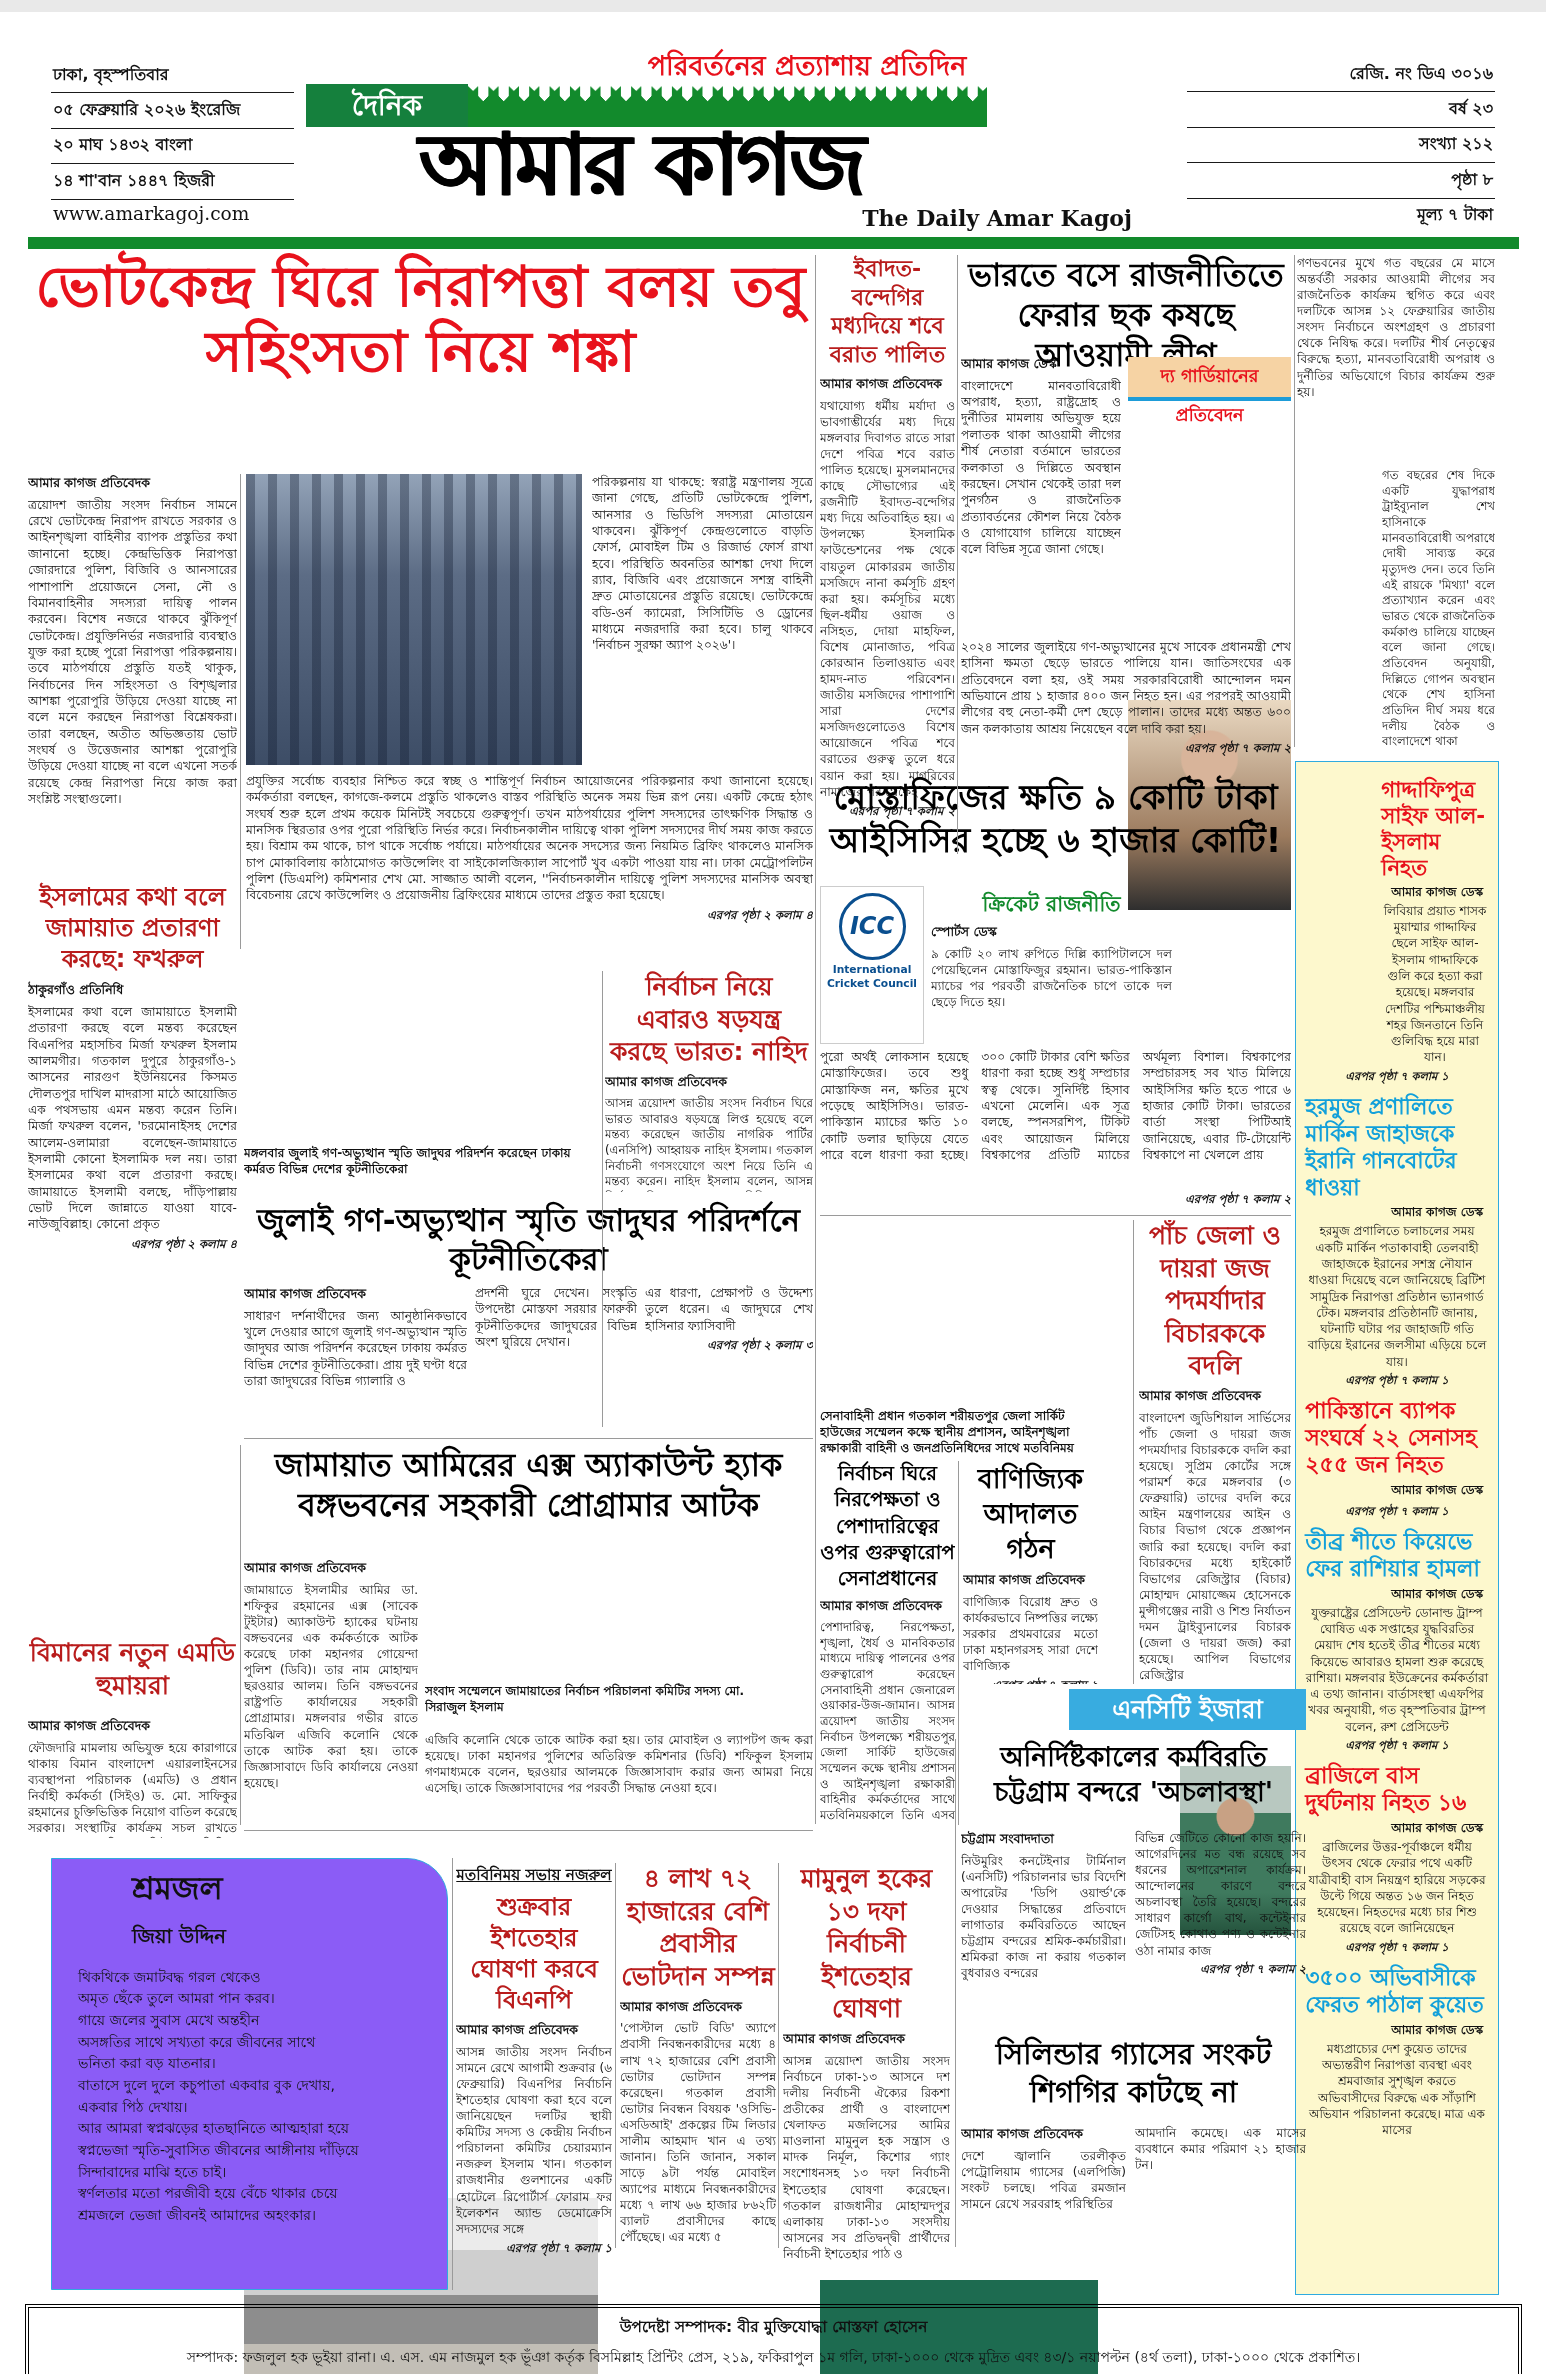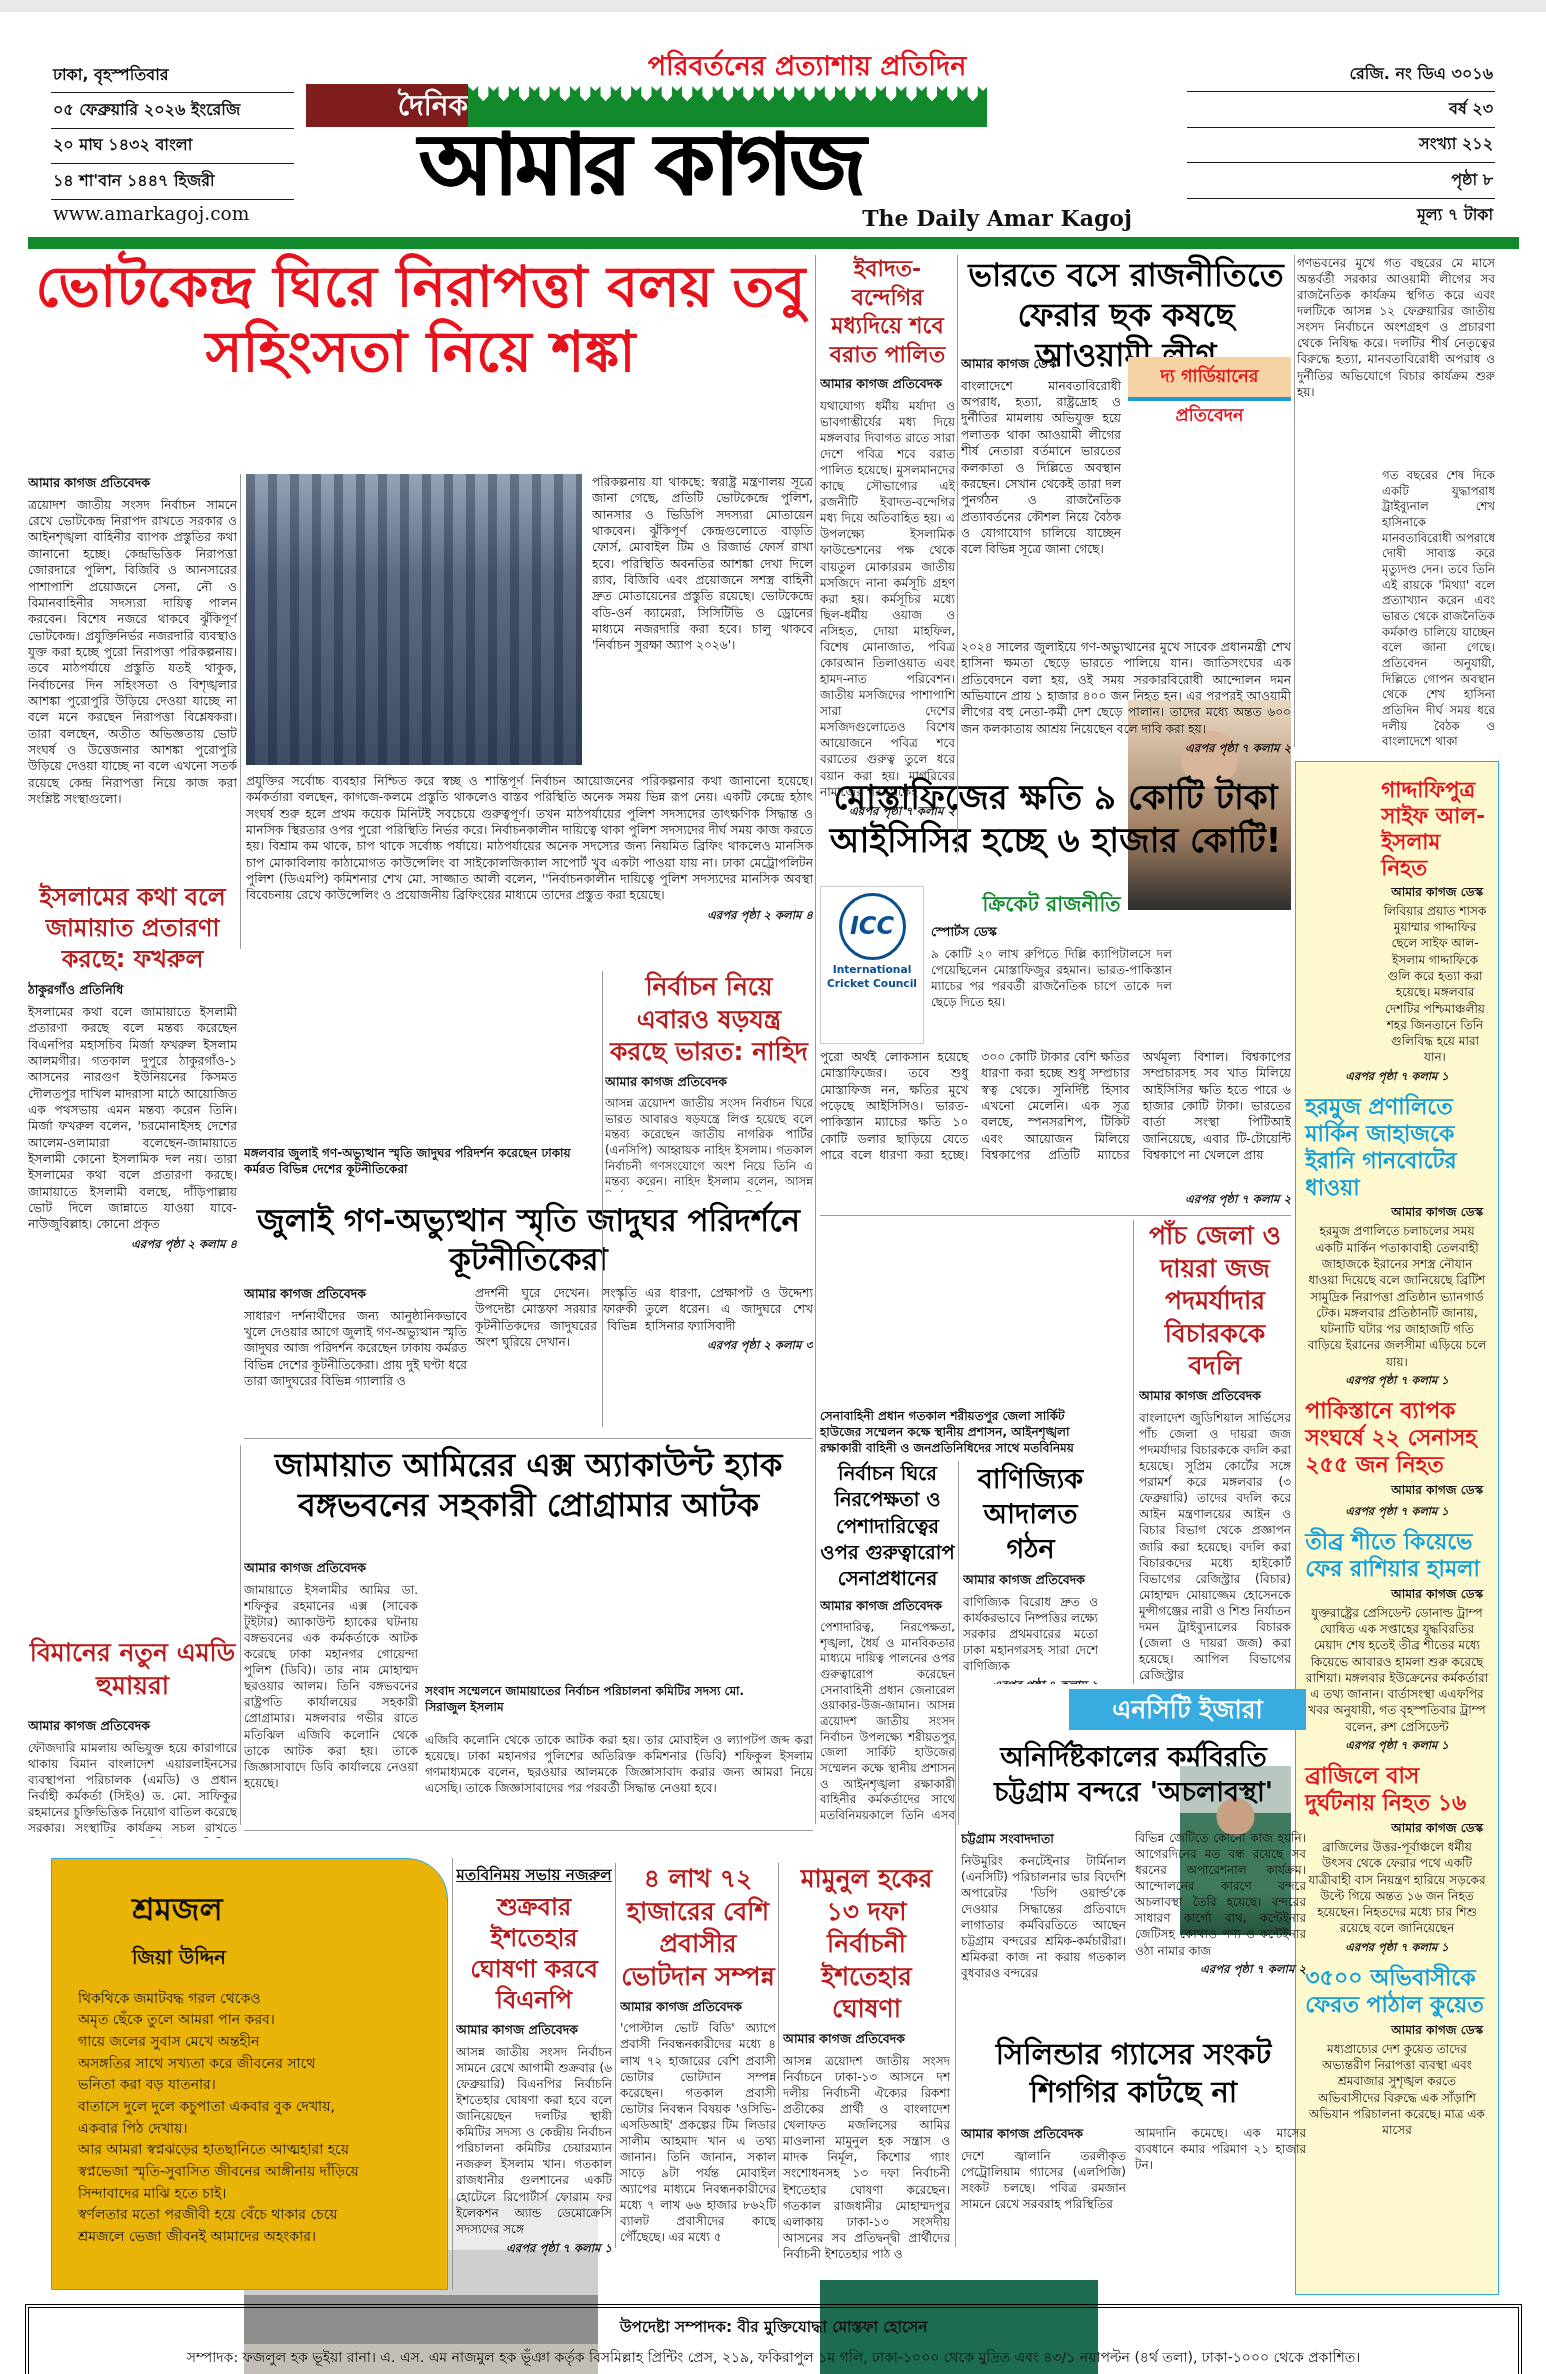--- a/index.html
+++ b/index.html
@@ -6,21 +6,21 @@
   html,body{background:#e9e9e9}
   body{font-family:"DejaVu Sans",sans-serif;color:#111}
   .page{position:relative;width:1546px;height:2375px;background:#fff;margin:12px auto;overflow:hidden}
   .abs{position:absolute}
   .vr{position:absolute;width:0.9px;background:#9a9a9a}
   .hr{position:absolute;height:0.9px;background:#9a9a9a}
   
   .dl-line{font-size:16px;font-weight:600;padding:3.7px 1.9px;border-bottom:1.9px solid #1a1a1a}
   .dl-web{font-size:18.6px;font-family:"DejaVu Serif",serif;padding:3.7px 1.9px}
   .slogan{color:#e8121c;font-size:27px;font-weight:800;text-align:center;white-space:nowrap}
-  .dailybox{background:#7f1d1d;color:#fff;font-weight:800;font-size:28px;text-align:right;line-height:43px}
+  .dailybox{background:#15803d;color:#fff;font-weight:800;font-size:28px;text-align:center;line-height:43px}
   .grass{background:
     linear-gradient(45deg,#128a2c 49%,transparent 50%) 0 0/20.4px 24px repeat-x,
     linear-gradient(-45deg,#128a2c 49%,transparent 50%) 10.2px 0/20.4px 24px repeat-x,
     linear-gradient(#128a2c,#128a2c) 0 100%/100% 20.4px no-repeat}
   .logo-bn{font-size:85px;font-weight:900;letter-spacing:-2.8px;line-height:1.05;text-align:center;color:#000;text-shadow:0.9px 0 #000,1.9px 0 #000}
   .logo-en{font-family:"DejaVu Serif",serif;font-weight:800;font-size:22px;text-align:right;white-space:nowrap}
   .iss-line{font-size:16px;font-weight:600;text-align:right;padding:3.7px 1.9px;border-bottom:1.9px solid #1a1a1a}
   .iss-line.last{border-bottom:none}
   .greenbar{background:#128a2c}
   
@@ -40,21 +40,21 @@
   .kicker{color:#128a2c;font-weight:800;font-size:20.4px;text-align:center}
   .kicker2{font-weight:700;font-size:15.3px;text-align:center;text-decoration:underline}
   
   .ybox{background:#fdf8cd;border:1.9px solid #2fabdf;padding:9.3px 9.3px 5.6px 9.3px}
   .bf-h{font-weight:800;font-size:22px;text-align:left;line-height:1.22;margin:5.6px 0 1.9px}
   .bf-h.red{color:#e8121c}.bf-h.blu{color:#12a0da}
   .bf-by{font-weight:700;font-size:12px;text-align:right;padding-right:5.6px}
   .bf-bd{font-size:12px;line-height:1.36;text-align:center}
   .bf-j{font-weight:700;font-style:italic;font-size:11.3px;text-align:center;margin:1.9px 0 7.4px}
   
-  .pbox{background:#eab308;border:1.9px solid #2fabdf;border-top-right-radius:41px;padding:26px 26px}
+  .pbox{background:#8b5cf6;border:1.9px solid #2fabdf;border-top-right-radius:41px;padding:5px 26px}
   .p-title{font-size:31px;font-weight:800;margin-left:54px}
   .p-auth{font-size:19.5px;font-weight:700;margin:5.6px 0 13px 54px}
   .p-line{font-size:14px;line-height:1.55}
   
   .ph{position:relative}
   .ph-police{background:repeating-linear-gradient(90deg,rgba(15,25,45,.35) 0 9.3px,rgba(255,255,255,0) 9.3px 22px),linear-gradient(180deg,#93a3b8 0%,#5c6c85 35%,#3d4d66 100%)}
   .ph-hasina2{background:radial-gradient(circle at 50% 28%,#d8b49a 0 16%,rgba(0,0,0,0) 17%),linear-gradient(180deg,#ead9c2 0%,#9c7b5e 65%,#2e2e2e 100%)}
   .ph-clip{background:radial-gradient(circle at 50% 88%,#f0c020 0 24px,rgba(0,0,0,0) 25px),linear-gradient(180deg,#f4f4ef 0 55%,#d9d9d4 55% 70%,#ececea 70%)}
   .ph-dipl{background:linear-gradient(180deg,#ebebeb 0 28%,#cfcfcf 28% 52%,#8d8d8d 52% 78%,#c2beb6 78%)}
   .ph-army{background:linear-gradient(180deg,#1d6b50 0 52%,#d9d2c4 52% 72%,#8a6f52 72%)}

